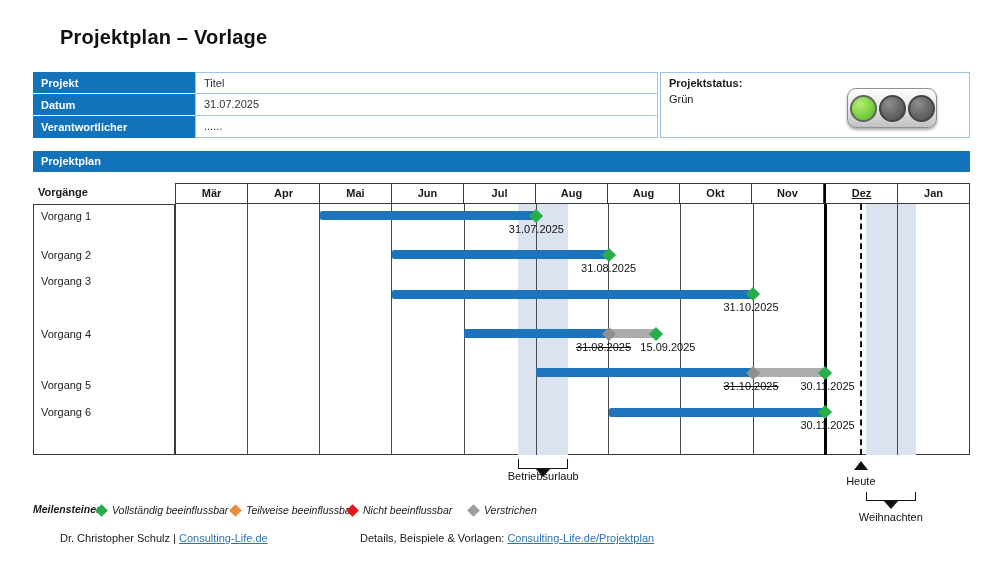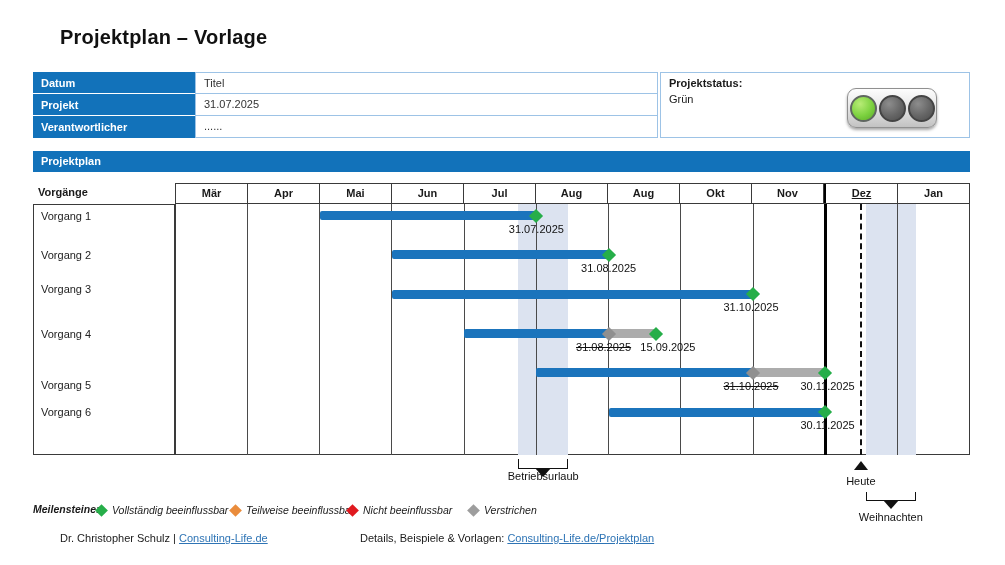--- a/index.html
+++ b/index.html
@@ -74,22 +74,22 @@
   .link{color:var(--link);text-decoration:underline;cursor:pointer;}
 </style>
 </head>
 <body>
 
 <div class="page">
 
   <div class="abs title">Projektplan – Vorlage</div>
 
   <div class="abs label-col">
+    <div class="label-cell">Projekt</div>
     <div class="label-cell">Datum</div>
-    <div class="label-cell">Projekt</div>
     <div class="label-cell">Verantwortlicher</div>
   </div>
   <div class="abs value-col">
     <div class="value-cell">Titel</div>
     <div class="value-cell">31.07.2025</div>
     <div class="value-cell">......</div>
   </div>
   <div class="abs status-box">
     <div class="status-label">Projektstatus:</div>
     <div class="status-value">Grün</div>
@@ -112,21 +112,21 @@
       <div class="month-cell">Aug</div>
       <div class="month-cell">Aug</div>
       <div class="month-cell">Okt</div>
       <div class="month-cell">Nov</div>
       <div class="month-cell thick">Dez</div>
       <div class="month-cell">Jan</div>
     </div>
   <div class="abs left-box" id="left-box">
       <div class="task-label" style="top: 4.5px;">Vorgang 1</div>
       <div class="task-label" style="top: 43.85px;">Vorgang 2</div>
-      <div class="task-label" style="top: 78px;">Vorgang 3</div>
+      <div class="task-label" style="top: 70px;">Vorgang 3</div>
       <div class="task-label" style="top: 122.55px;">Vorgang 4</div>
       <div class="task-label" style="top: 161.9px; margin-top: 12px;">Vorgang 5</div>
       <div class="task-label" style="top: 201.25px;">Vorgang 6</div>
     </div>
   <div class="abs grid-box"></div>
   <div id="chart-layers">
       <div class="band" style="left: 518.295px; width: 49.8682px;"></div>
       <div class="band" style="left: 865.927px; width: 49.8682px;"></div>
       <div class="vline" style="left: 246.773px;"></div>
       <div class="vline" style="left: 319.045px;"></div>

